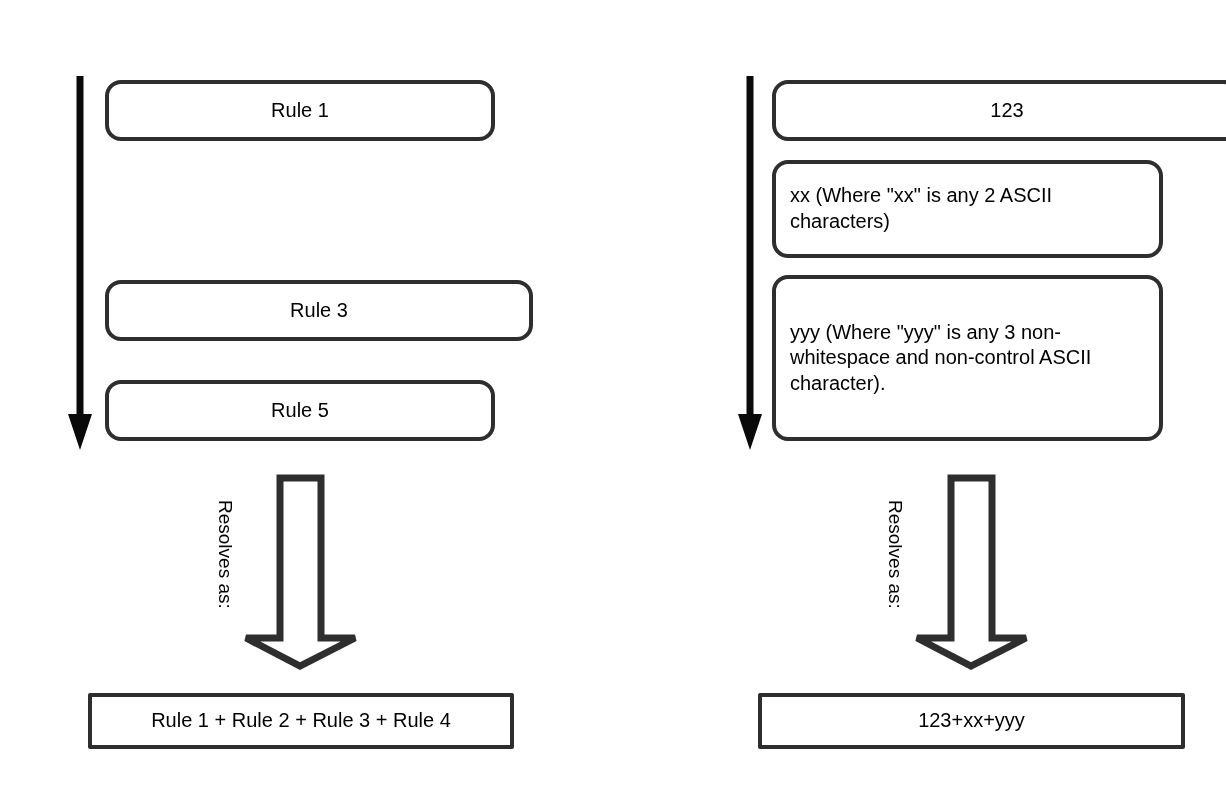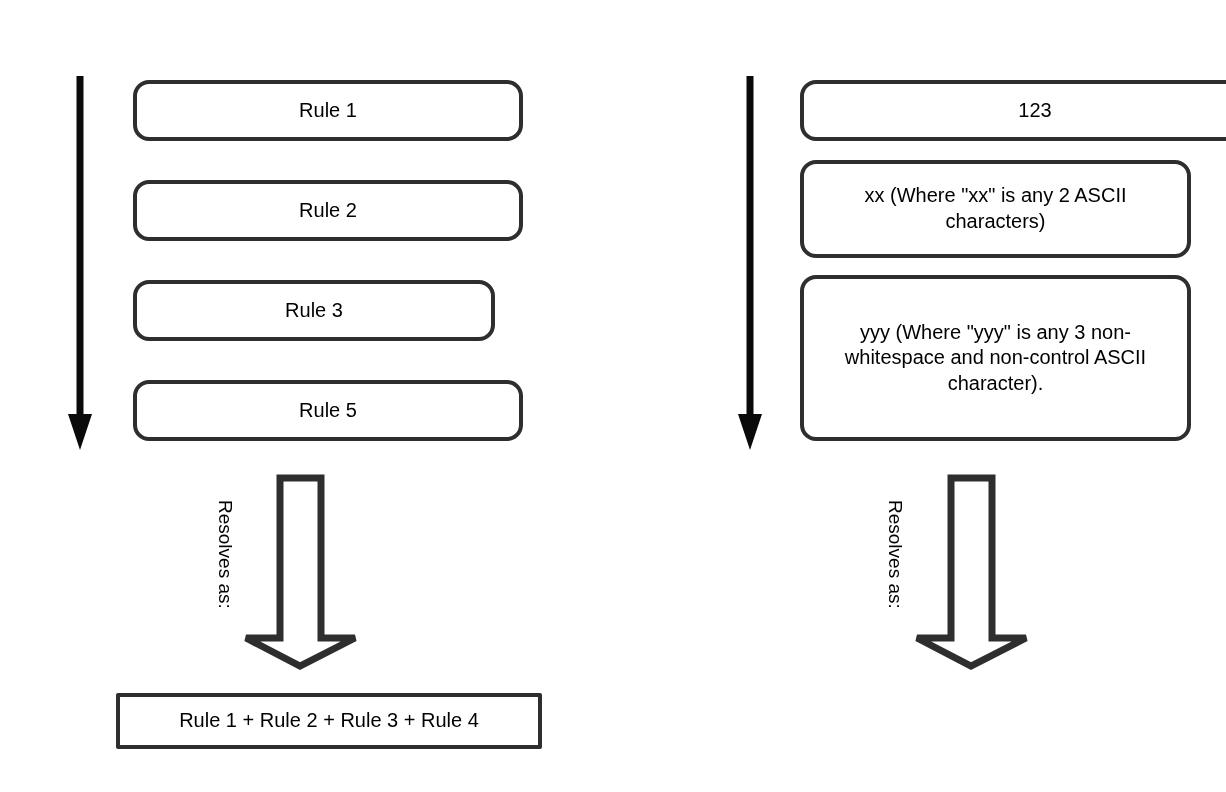--- a/index.html
+++ b/index.html
@@ -26,27 +26,26 @@
   
   .rbox {
     position: absolute;
     box-sizing: border-box;
     border: 4px solid #2e2e2e;
     border-radius: 16px;
     background: #ffffff;
     display: flex;
     align-items: center;
     justify-content: center;
-    text-align: center;
+    text-align: left;
     font-size: 20px;
     line-height: 1.28;
     color: #000000;
     padding: 4px 14px;
     white-space: pre-line;
-    margin-left: 28px;
   }
 
   .rbox.result {
     border-radius: 2px;
   }
 
   
   .flow-arrow {
     position: absolute;
   }
@@ -73,25 +72,22 @@
 
   <svg class="flow-arrow" style="left:64px; top:72px;" width="34" height="382" viewBox="0 0 34 382">
     <line x1="16" y1="4" x2="16" y2="352" stroke="#0a0a0a" stroke-width="7"></line>
     <polygon points="16,378 4,342 28,342" fill="#0a0a0a"></polygon>
   </svg>
 
   <div class="rbox" style="left:105px; top:80px; width:390px; height:61px;">
     <span>Rule 1</span>
   </div>
 
-  <div class="rbox" style="left:105px; top:180px; width:390px; height:61px;">
-    <span>Rule 2</span>
-  </div>
 
-  <div class="rbox" style="left:105px; top:280px; width:362px; height:61px;">
+  <div class="rbox" style="left:105px; top:280px; width:428px; height:61px;">
     <span>Rule 3</span>
   </div>
 
   <div class="rbox" style="left:105px; top:380px; width:390px; height:61px;">
     <span>Rule 5</span>
   </div>
 
   <div class="rot-label" style="left:236px; top:500px;">Resolves as:</div>
 
   <svg class="block-arrow" style="left:240px; top:472px;" width="124" height="200" viewBox="0 0 124 200">
@@ -118,14 +114,17 @@
   <div class="rbox" style="left:772px; top:275px; width:391px; height:166px;">
     <span>yyy (Where "yyy" is any 3 non-whitespace and non-control ASCII character).</span>
   </div>
 
   <div class="rot-label" style="left:906px; top:500px;">Resolves as:</div>
 
   <svg class="block-arrow" style="left:911px; top:472px;" width="124" height="200" viewBox="0 0 124 200">
     <polygon points="40,6 81,6 81,166 115,166 60,194 6,166 40,166" fill="#ffffff" stroke="#2e2e2e" stroke-width="7" stroke-linejoin="miter"></polygon>
   </svg>
 
+  <div class="rbox result" style="left:758px; top:693px; width:427px; height:56px;">
+    <span>123+xx+yyy</span>
+  </div>
 
 </div>
 
 </body></html>

